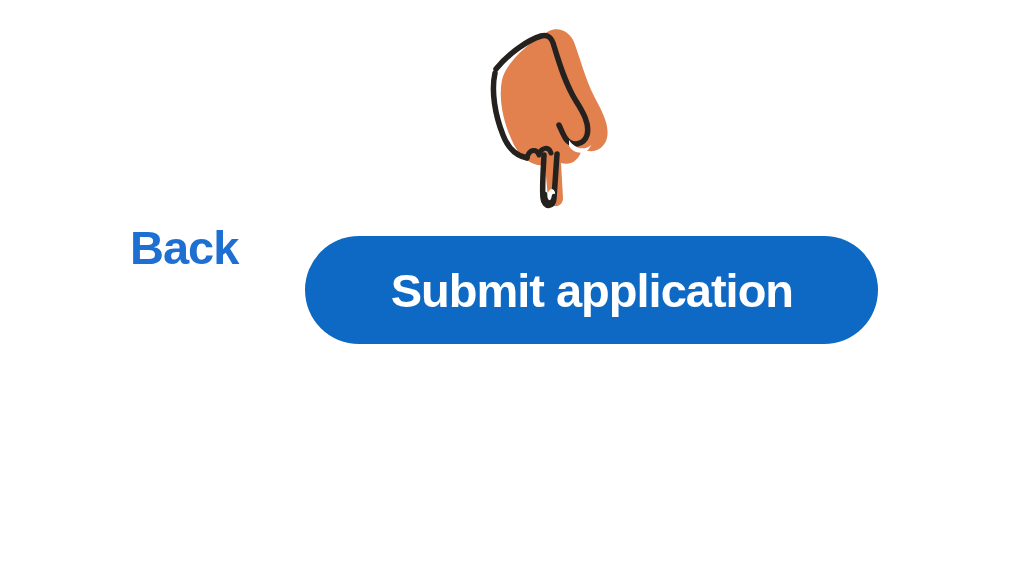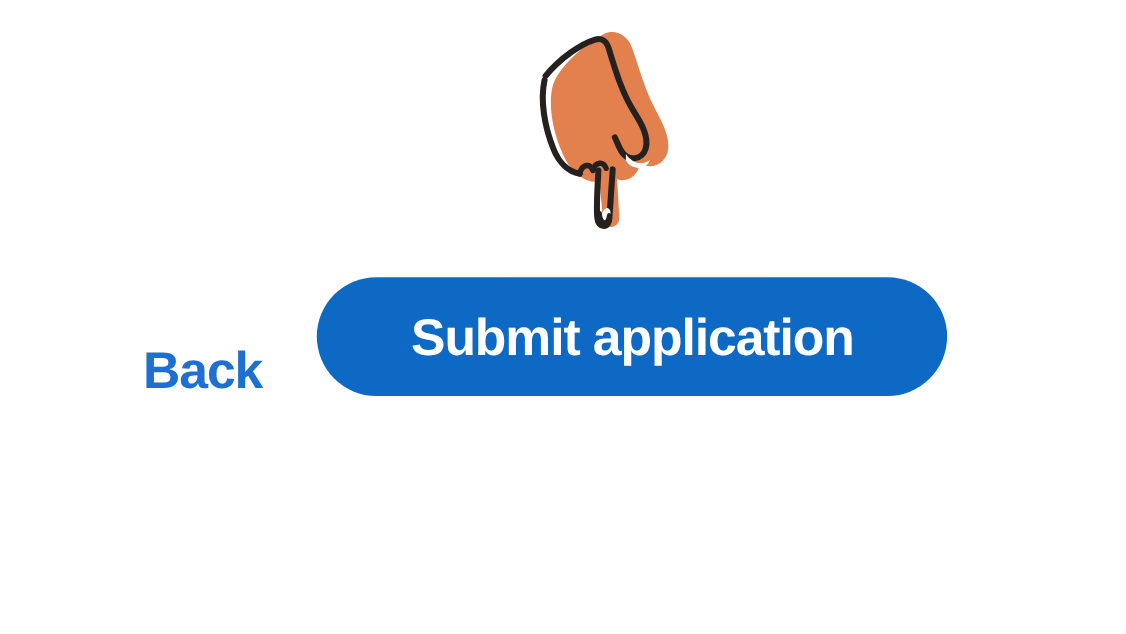--- a/index.html
+++ b/index.html
@@ -19,25 +19,25 @@
     position: absolute;
     left: 487px;
     top: 28px;
     width: 128px;
     height: 188px;
   }
   .hand svg { display: block; width: 100%; height: 100%; }
   .actions-row {
     position: absolute;
     left: 130px;
-    top: 252px;
+    top: 224px;
     height: 108px;
     display: flex;
-    align-items: flex-end;
-    gap: 50px;
+    align-items: flex-start;
+    gap: 67px;
   }
   .back-link {
     color: #1d70d1;
     font-size: 47px;
     font-weight: bold;
     line-height: 1;
     text-decoration: none;
     cursor: pointer;
     letter-spacing: -1px;
   }

